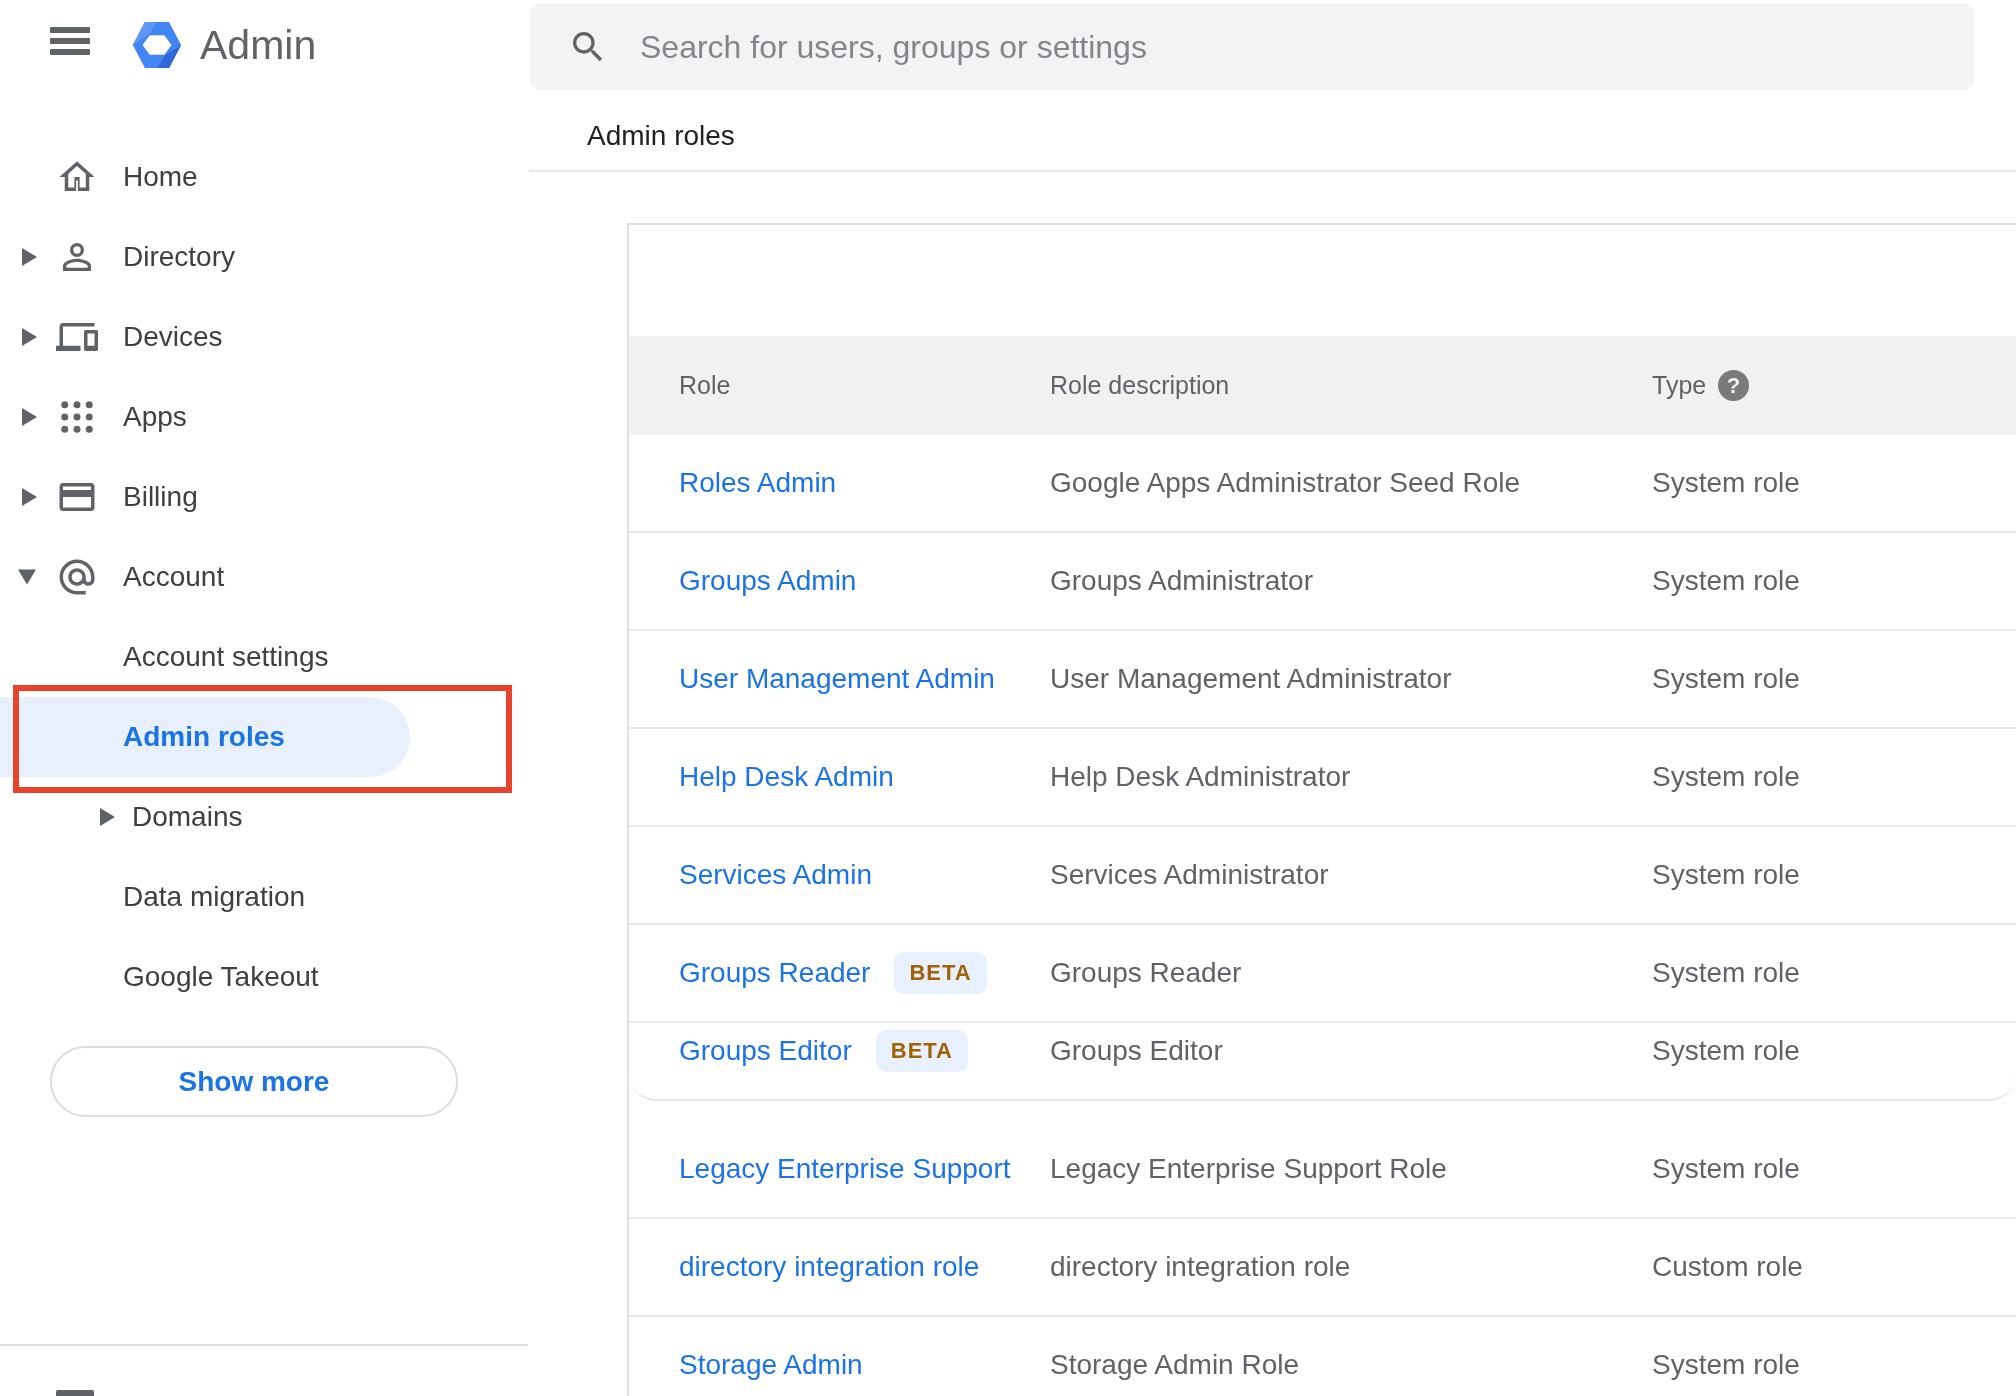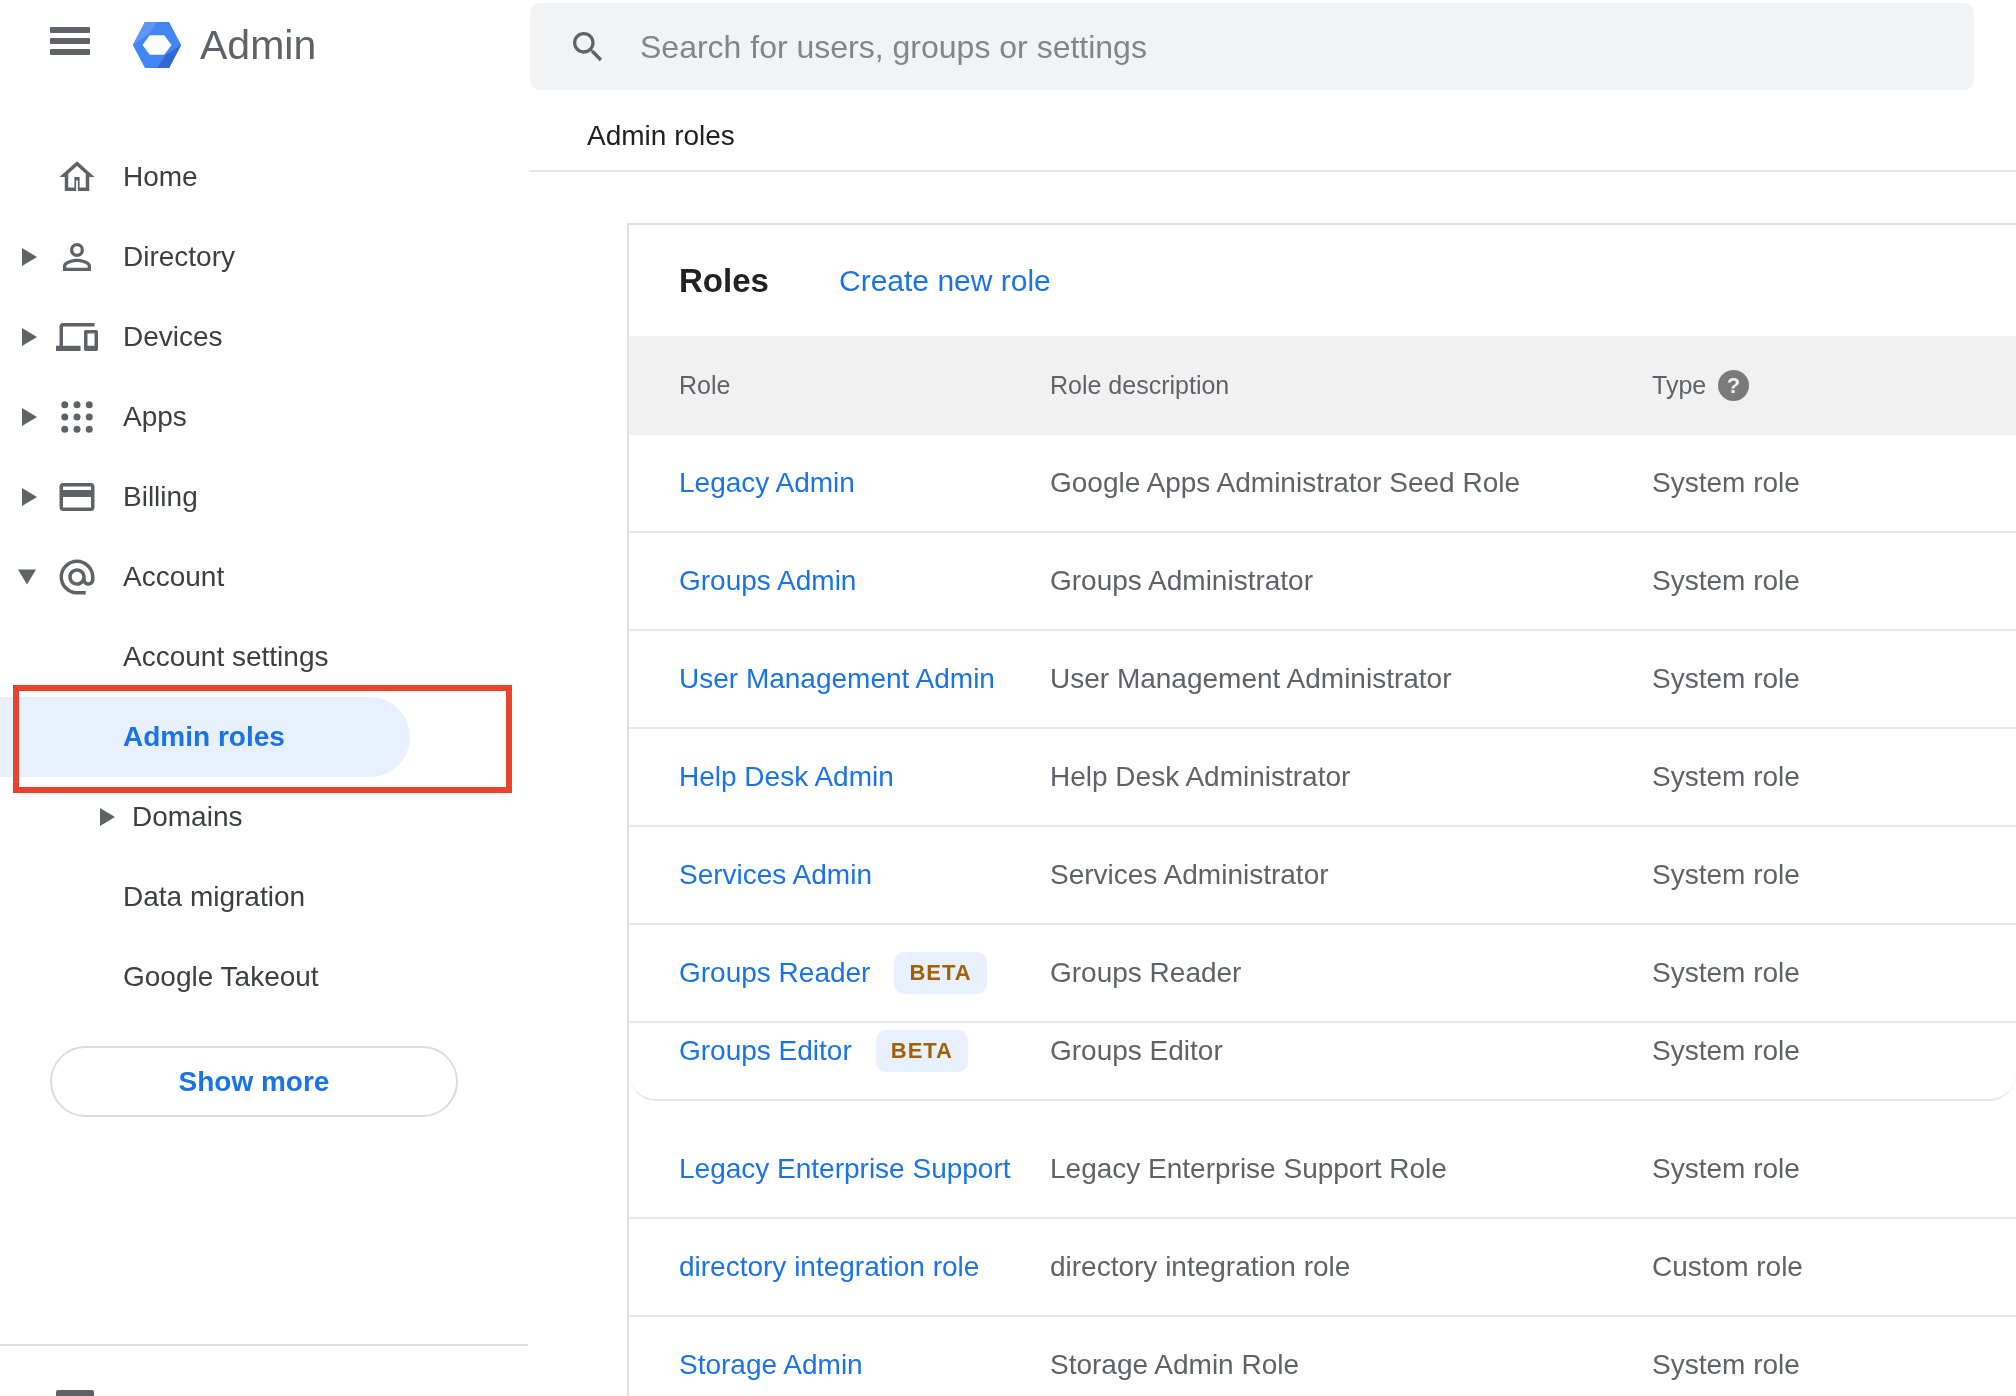--- a/index.html
+++ b/index.html
@@ -182,35 +182,31 @@
     <span class="nav-label">Google Takeout</span>
   </div>
 
   <button class="show-more">Show more</button>
 
   <div class="annotation-box"></div>
   <div class="sidebar-divider"></div>
   <div class="partial-icon"></div>
 
   <div class="card">
-    <div class="card-header">
-      <span class="card-title">Roles</span>
-      <span class="create-link">Create new role</span>
-    </div>
 
     <div class="thead">
       <span class="th th-role">Role</span>
       <span class="th th-desc">Role description</span>
       <span class="th th-type">Type</span>
       <span class="help-icon">?</span>
     </div>
 
     <div class="trow" style="top:210px;">
       <span class="cell cell-role">
-          <span class="role-link">Legacy Admin</span>
+          <span class="role-link">Roles Admin</span>
         </span>
       <span class="cell cell-desc">Google Apps Administrator Seed Role</span>
       <span class="cell cell-type">System role</span>
     </div>
 
     <div class="trow" style="top:308px;">
       <span class="cell cell-role">
           <span class="role-link">Groups Admin</span>
         </span>
       <span class="cell cell-desc">Groups Administrator</span>

